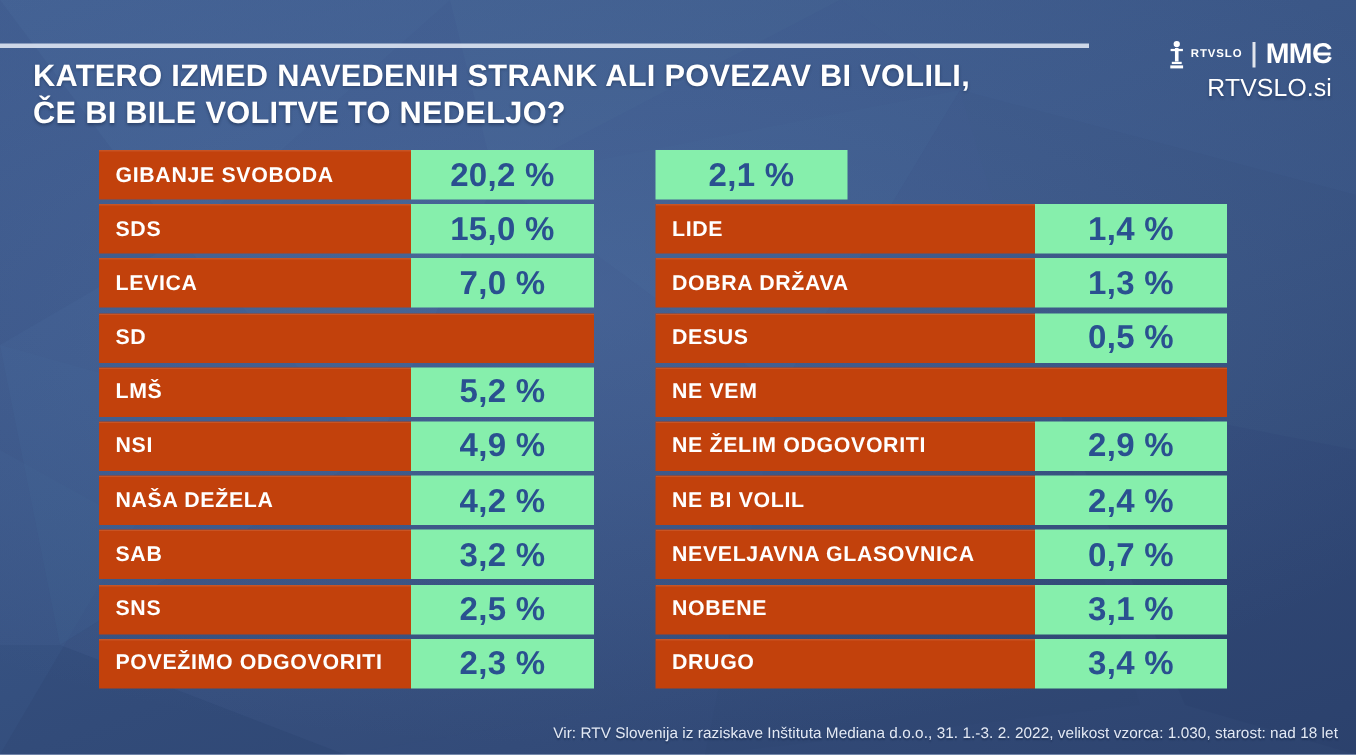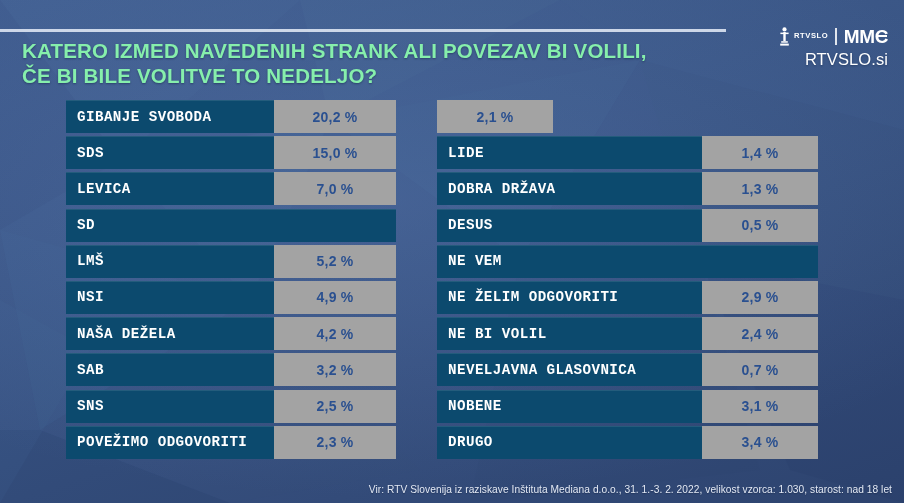--- a/index.html
+++ b/index.html
@@ -46,21 +46,21 @@
     height: 3px;
     background: #d9e2f0;
     opacity: 0.92;
   }
 
   #headline {
     position: absolute;
     left: 22px;
     top: 38px;
     width: 700px;
-    color: #86efac;
+    color: #ffffff;
     font-size: 20.5px;
     font-weight: bold;
     line-height: 25px;
     letter-spacing: 0.2px;
     text-shadow: 0 1px 2px rgba(15,30,60,0.45);
   }
   #headline .l2 { display: block; }
 
   
   #logo-block {
@@ -132,48 +132,47 @@
   .poll-row {
     position: relative;
     display: flex;
     align-items: stretch;
     height: 33px;
     margin-bottom: 3.2px;
   }
 
   .row-name {
     flex: 1 1 auto;
-    background: #0c4a6e;
+    background: #c2410c;
     display: flex;
     align-items: center;
     padding-left: 11px;
     color: #ffffff;
     font-size: 14.2px;
     font-weight: bold;
     letter-spacing: 0.45px;
     white-space: nowrap;
     overflow: hidden;
     box-shadow: inset 0 1px 0 rgba(255,255,255,0.10);
-    font-family: Liberation Mono, monospace;
   }
 
   .row-value {
     flex: 0 0 auto;
-    background: #a3a3a3;
+    background: #86efac;
     display: flex;
     align-items: center;
     justify-content: center;
     color: #2a5090;
-    font-size: 14px;
+    font-size: 22px;
     font-weight: bold;
     letter-spacing: 0.2px;
   }
 
   #table-left  .row-value { width: 122px; }
-  #table-right .row-value { width: 116px; }
+  #table-right .row-value { width: 128px; }
 
   
   #footnote {
     position: absolute;
     right: 12px;
     bottom: 8px;
     color: #e3e9f4;
     font-size: 10.2px;
     letter-spacing: 0.05px;
     white-space: nowrap;

